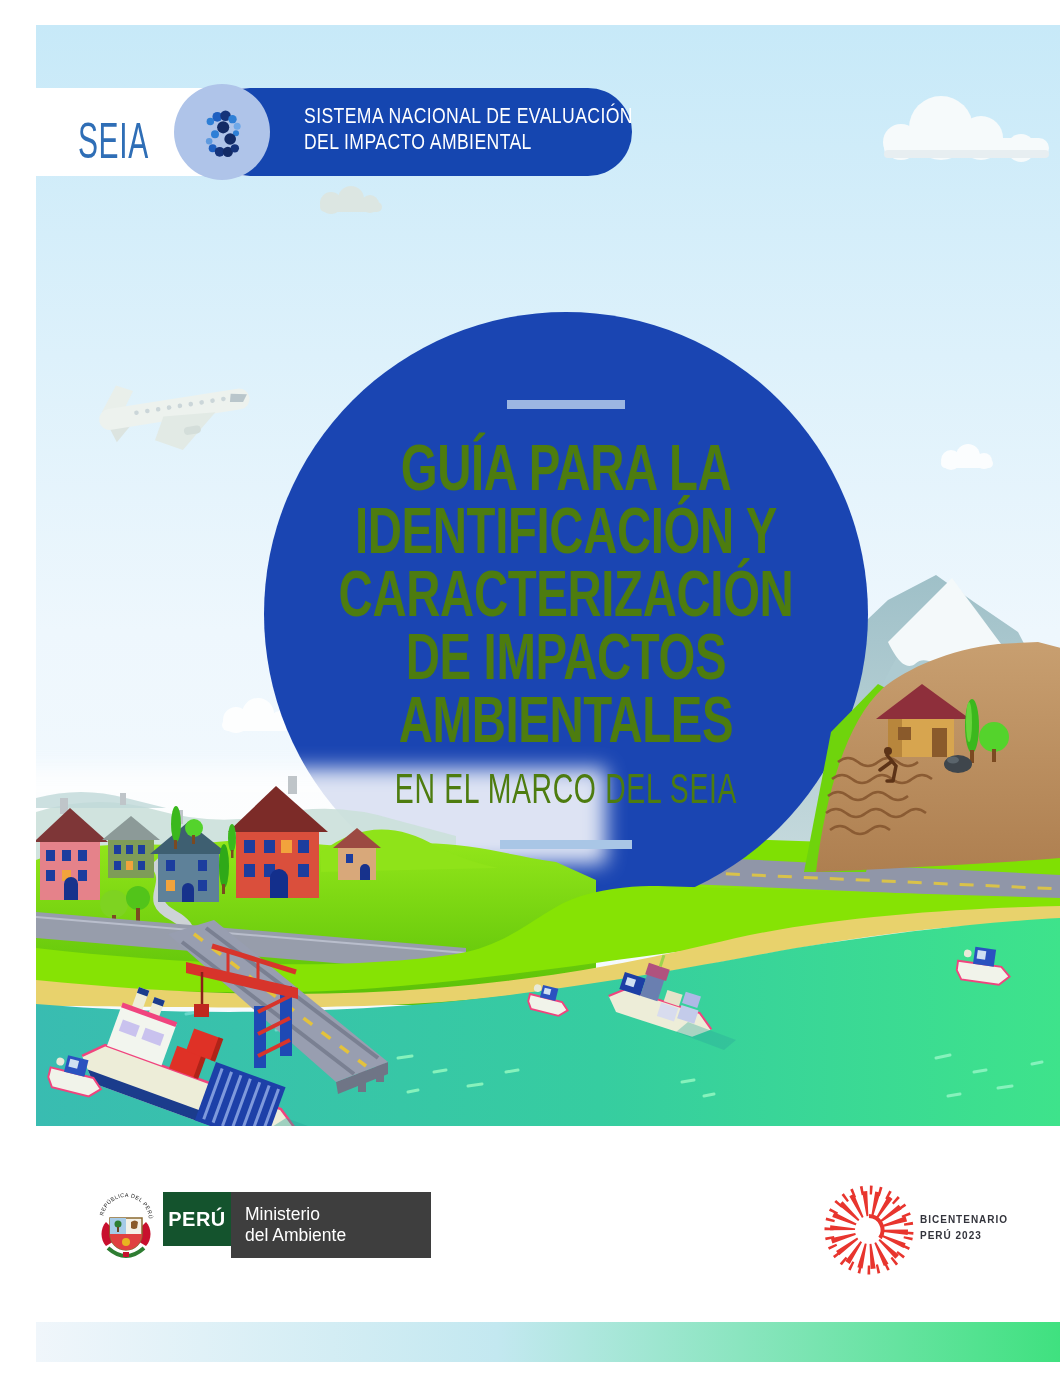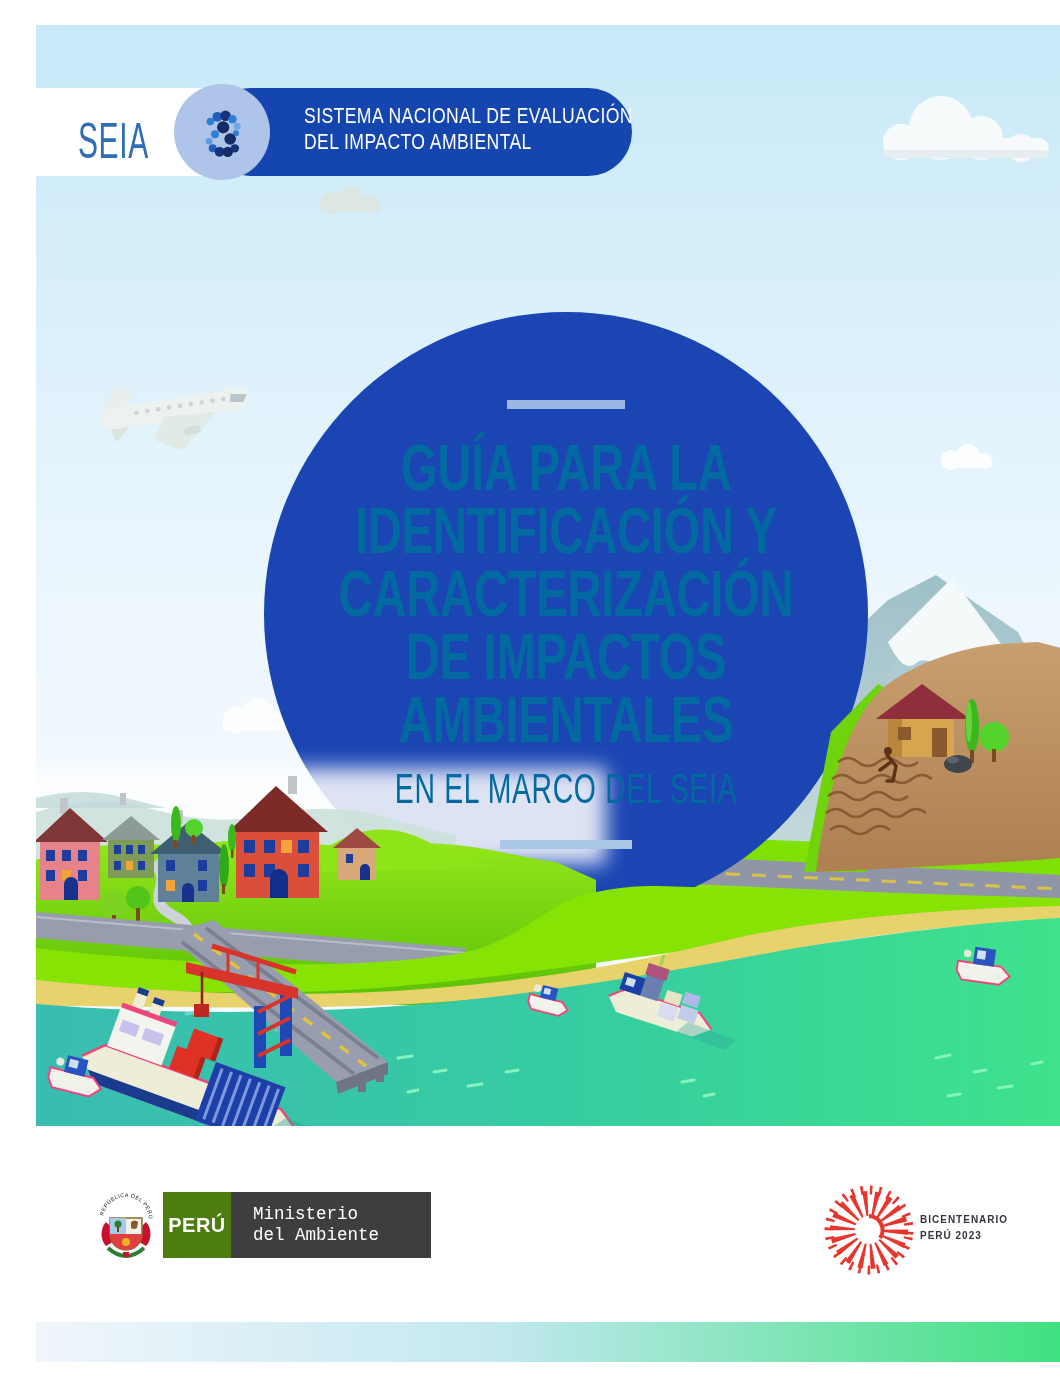--- a/index.html
+++ b/index.html
@@ -12,34 +12,34 @@
   .band-white{left:0;top:88px;width:556px;height:88px;background:#ffffff;border-radius:0 26px 26px 0;}
   .pill-blue{left:170px;top:88px;width:426px;height:88px;background:#1546B0;border-radius:44px;}
   .logo-circle{left:138px;top:84px;width:96px;height:96px;background:#AFC4E9;border-radius:50%;}
   .seia-word{left:42px;top:112px;font-size:50px;font-weight:400;color:#2F6EB6;letter-spacing:1px;
              transform:scaleX(.6);transform-origin:left top;white-space:nowrap;}
   .pill-text{left:268px;top:103px;color:#ffffff;}
   .pill-line{font-size:22px;line-height:26px;font-weight:400;letter-spacing:.5px;
              transform:scaleX(.8);transform-origin:left center;white-space:nowrap;}
 
   
-  .title-block{left:170px;top:400px;width:720px;text-align:center;color:#0369a1;}
+  .title-block{left:170px;top:400px;width:720px;text-align:center;color:#4d7c0f;}
   .dash1{width:118px;height:9px;background:#9CB6E2;margin:0 auto 28px auto;}
   .dash2{width:132px;height:9px;background:#A9C6E6;margin:26px auto 0 auto;}
   .title-lines{transform:scaleX(.74);transform-origin:50% 0;}
   .title-line{font-size:64px;line-height:63px;font-weight:700;letter-spacing:-.5px;white-space:nowrap;}
   .subtitle{font-size:43px;line-height:52px;font-weight:400;margin-top:10px;letter-spacing:1px;
             transform:scaleX(.66);transform-origin:50% 0;white-space:nowrap;}
 
   
   .minam{left:127px;top:1192px;height:66px;display:flex;}
-  .minam-red{width:68px;height:66px;background:#4d7c0f;color:#fff;display:flex;align-items:center;justify-content:center;
+  .minam-red{width:68px;height:54px;background:#14532d;color:#fff;display:flex;align-items:center;justify-content:center;
              font-size:20px;font-weight:700;letter-spacing:.5px;}
   .minam-dark{width:200px;height:66px;background:#3E3E3E;color:#fff;display:flex;flex-direction:column;justify-content:center;
-              padding-left:22px;box-sizing:border-box;font-size:17.5px;line-height:21px;font-weight:400;font-family:Liberation Mono, monospace;}
+              padding-left:14px;box-sizing:border-box;font-size:17.5px;line-height:21px;font-weight:400;}
   .bi-text{left:884px;top:1212px;color:#33343C;font-size:10px;font-weight:700;letter-spacing:1px;line-height:15.5px;}
   .footer-bar{left:0;top:1322px;width:1025px;height:40px;
               background:linear-gradient(90deg,#F0F6FB 0%,#C3E8F0 45%,#3FE17F 100%);}
 </style>
 </head>
 <body>
 
 <div class="page">
 
   <svg class="abs" style="left:0;top:0" width="1025" height="1126" viewBox="0 0 1025 1126">

